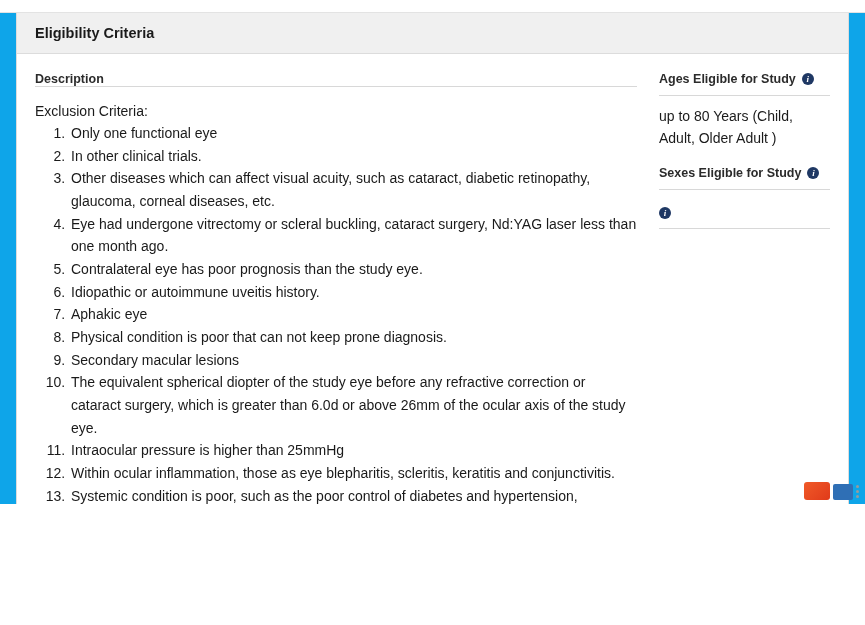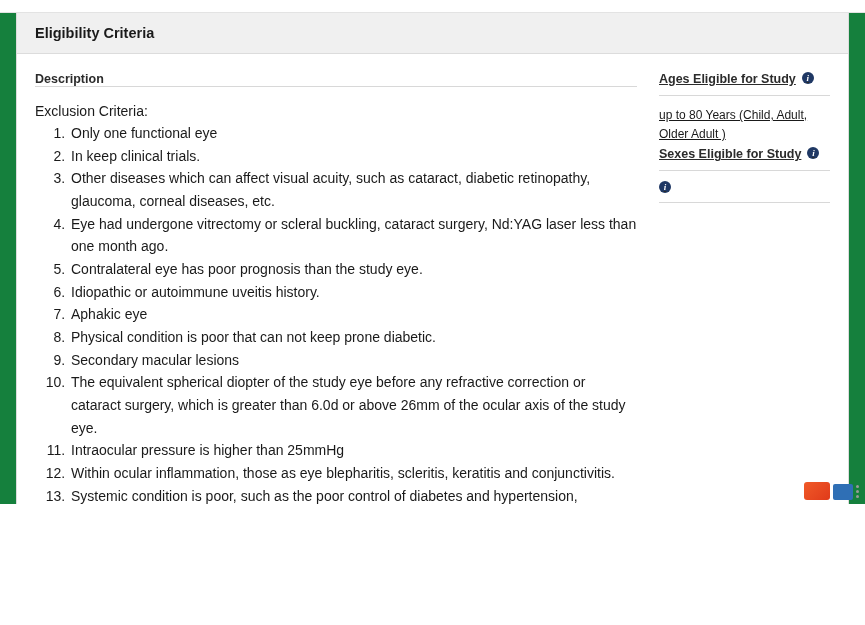--- a/index.html
+++ b/index.html
@@ -6,21 +6,21 @@
     margin: 0;
     padding: 0;
     background: #ffffff;
     font-family: "Liberation Sans", sans-serif;
   }
   #page {
     position: relative;
     width: 865px;
     height: 504px;
     overflow: hidden;
-    background: #15803d;
+    background: #0ea5e9;
   }
   .top-strip {
     height: 12px;
     background: #ffffff;
     border-bottom: 1px solid #e3e3e3;
   }
   .card {
     margin: 0 16px;
     border: 1px solid #dcdcdc;
     border-top: none;
@@ -60,47 +60,46 @@
     margin-bottom: 14px;
   }
   .right-label {
     font-size: 12.5px;
     font-weight: bold;
     color: #2b2b2b;
     padding-bottom: 9px;
     border-bottom: 1px solid #d8d8d8;
     margin-bottom: 10px;
     display: flex;
+    align-items: center;
     gap: 6px;
-    text-decoration: underline;
   }
   .right-label:not(:first-child) {
-    margin-top: 4px;
+    margin-top: 17px;
   }
   .info-icon {
     display: inline-block;
     width: 12px;
     height: 12px;
     border-radius: 50%;
     background: #1f3864;
     color: #ffffff;
     font-size: 9px;
     line-height: 12px;
     text-align: center;
     font-style: italic;
     font-weight: bold;
     font-family: "Liberation Serif", serif;
     flex: none;
   }
   .right-value {
-    font-size: 12px;
+    font-size: 14px;
     color: #1a1a1a;
     line-height: 1.55;
     margin-bottom: 4px;
-    text-decoration: underline;
   }
   .para {
     font-size: 14px;
     color: #1a1a1a;
     line-height: 1.5;
     margin: 0 0 20px 0;
   }
   .para.tight { margin-bottom: 0; }
   ol.criteria {
     margin: 0;
@@ -164,27 +163,27 @@
 
     <div class="card-body">
 
       <div class="col-left">
         <div class="section-label">Description</div>
 
         <p class="para tight">Exclusion Criteria:</p>
 
         <ol class="criteria">
           <li>Only one functional eye</li>
-          <li>In keep clinical trials.</li>
+          <li>In other clinical trials.</li>
           <li>Other diseases which can affect visual acuity, such as cataract, diabetic retinopathy, glaucoma, corneal diseases, etc.</li>
           <li>Eye had undergone vitrectomy or scleral buckling, cataract surgery, Nd:YAG laser less than one month ago.</li>
           <li>Contralateral eye has poor prognosis than the study eye.</li>
           <li>Idiopathic or autoimmune uveitis history.</li>
           <li>Aphakic eye</li>
-          <li>Physical condition is poor that can not keep prone diabetic.</li>
+          <li>Physical condition is poor that can not keep prone diagnosis.</li>
           <li>Secondary macular lesions</li>
           <li>The equivalent spherical diopter of the study eye before any refractive correction or cataract surgery, which is greater than 6.0d or above 26mm of the ocular axis of the study eye.</li>
           <li>Intraocular pressure is higher than 25mmHg</li>
           <li>Within ocular inflammation, those as eye blepharitis, scleritis, keratitis and conjunctivitis.</li>
           <li>Systemic condition is poor, such as the poor control of diabetes and hypertension, myocardial infarction, cerebrovascular accident, renal failure and so on,and the researchers assessed those who are unable to complete the trail.</li>
         </ol>
       </div>
 
       <div class="col-right">
 

